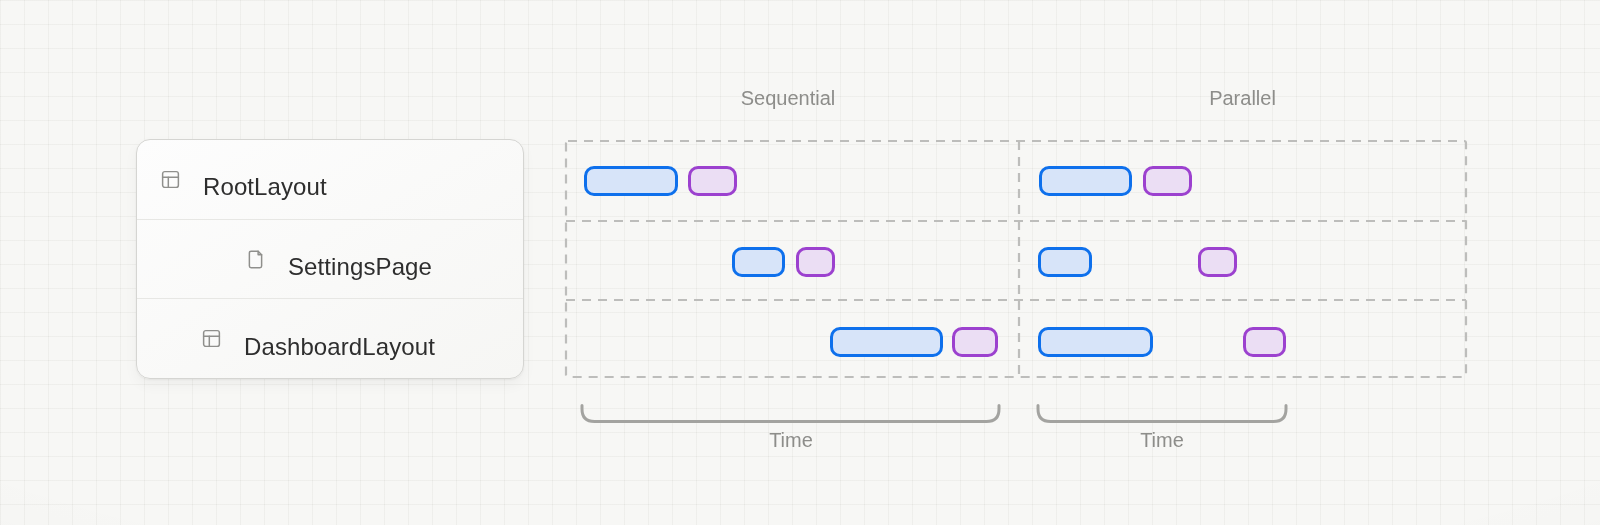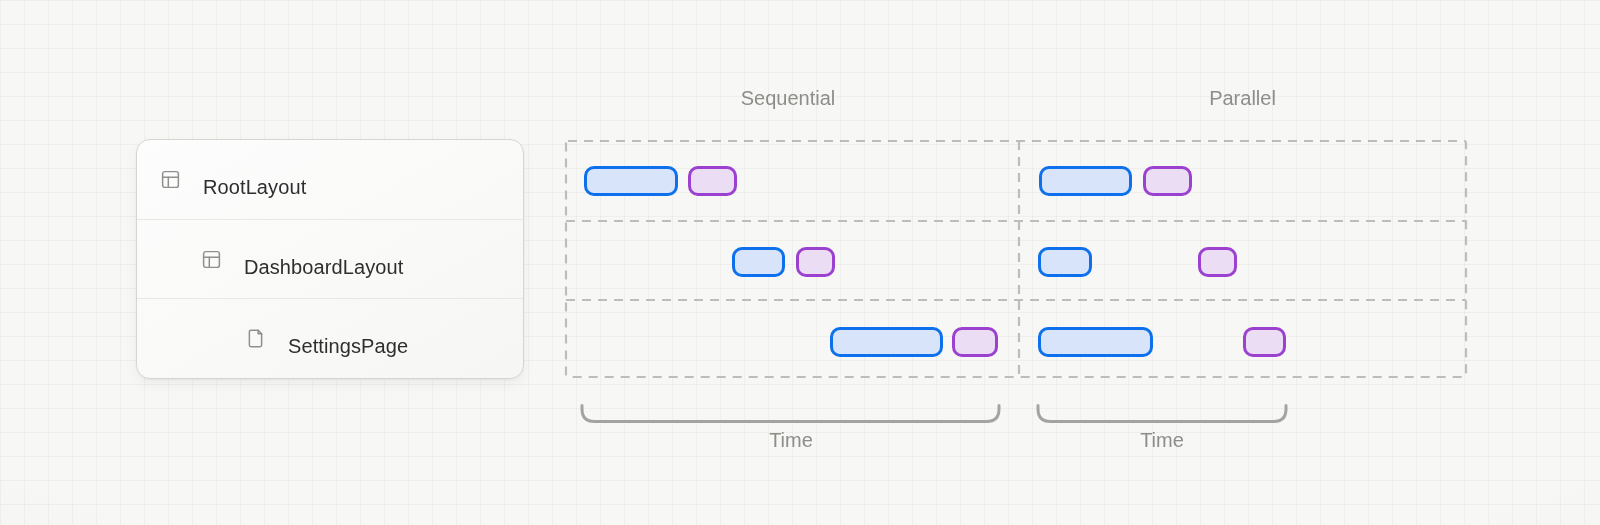--- a/index.html
+++ b/index.html
@@ -31,21 +31,21 @@
   .tree-row{
     flex:1;display:flex;align-items:center;gap:22px;
     border-bottom:1px solid #e7e7e4;
   }
   .tree-row:last-child{border-bottom:none;}
   .tree-row.indent-0{padding-left:23px;}
   .tree-row.indent-1{padding-left:64px;}
   .tree-row.indent-2{padding-left:108px;}
   .ticon{width:21px;height:21px;display:inline-flex;color:#8f8f8c;flex:0 0 auto;}
   .ticon svg{width:21px;height:21px;}
-  .tlabel{font-size:20px;color:#2e2e2e;letter-spacing:0.1px;margin-top:16px;}
+  .tlabel{font-size:24px;color:#2e2e2e;letter-spacing:0.1px;margin-top:16px;}
   
   .col-title{position:absolute;top:87px;font-size:20px;color:#8d8d8a;text-align:center;}
   .col-title.seq{left:566px;width:444px;}
   .col-title.par{left:1019px;width:447px;}
   .time-label{position:absolute;top:429px;font-size:20px;color:#8d8d8a;text-align:center;}
   .time-label.seq{left:566px;width:450px;}
   .time-label.par{left:1038px;width:248px;}
   
   .grid-svg{position:absolute;left:0;top:0;width:1600px;height:525px;z-index:1;}
   
@@ -65,38 +65,38 @@
     <div class="tree-row indent-0">
       <span class="ticon">
         <svg viewBox="0 0 24 24" fill="none" stroke="currentColor" stroke-width="1.7" stroke-linecap="round" stroke-linejoin="round">
           <rect x="3" y="3" width="18" height="18" rx="2.5"></rect>
             <path d="M3 9.5h18"></path>
             <path d="M9.5 21V9.5"></path>
         </svg>
       </span>
       <span class="tlabel">RootLayout</span>
     </div>
+    <div class="tree-row indent-2">
+      <span class="ticon">
+        <svg viewBox="0 0 24 24" fill="none" stroke="currentColor" stroke-width="1.7" stroke-linecap="round" stroke-linejoin="round">
+          <path d="M15 2.5H7a2 2 0 0 0-2 2v15a2 2 0 0 0 2 2h10a2 2 0 0 0 2-2V6.5z"></path>
+          <path d="M15 2.5v4h4"></path>
+        </svg>
+      </span>
+      <span class="tlabel">SettingsPage</span>
+    </div>
     <div class="tree-row indent-1">
       <span class="ticon">
         <svg viewBox="0 0 24 24" fill="none" stroke="currentColor" stroke-width="1.7" stroke-linecap="round" stroke-linejoin="round">
           <rect x="3" y="3" width="18" height="18" rx="2.5"></rect>
             <path d="M3 9.5h18"></path>
             <path d="M9.5 21V9.5"></path>
         </svg>
       </span>
       <span class="tlabel">DashboardLayout</span>
-    </div>
-    <div class="tree-row indent-2">
-      <span class="ticon">
-        <svg viewBox="0 0 24 24" fill="none" stroke="currentColor" stroke-width="1.7" stroke-linecap="round" stroke-linejoin="round">
-          <path d="M15 2.5H7a2 2 0 0 0-2 2v15a2 2 0 0 0 2 2h10a2 2 0 0 0 2-2V6.5z"></path>
-          <path d="M15 2.5v4h4"></path>
-        </svg>
-      </span>
-      <span class="tlabel">SettingsPage</span>
     </div>
   </div>
 
   <div class="col-title seq">Sequential</div>
   <div class="col-title par">Parallel</div>
 
   <svg class="grid-svg" width="1600" height="525" viewBox="0 0 1600 525">
     <g fill="none" stroke="var(--dash,#bdbdbb)" stroke-width="2.2" stroke-dasharray="9 7">
       <rect x="566" y="141" width="900" height="236" rx="2"></rect>
       <line x1="1019" y1="141" x2="1019" y2="377"></line>

